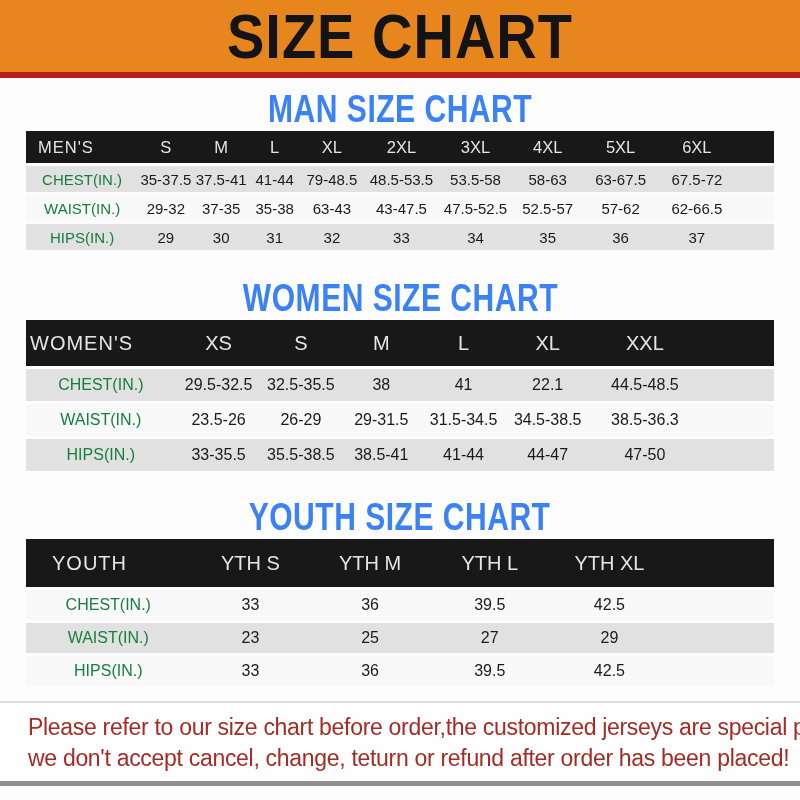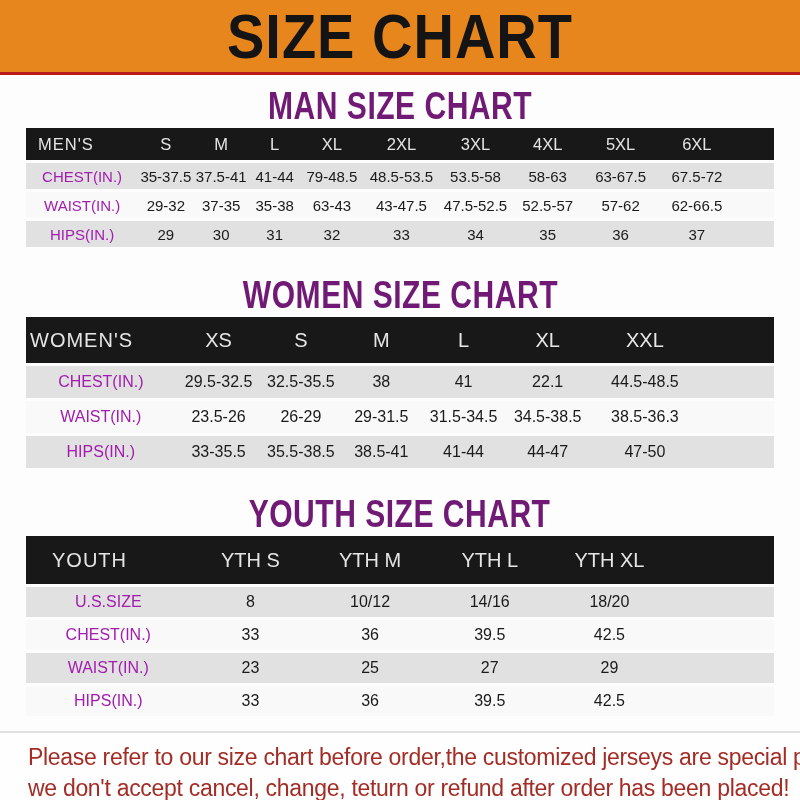--- a/index.html
+++ b/index.html
@@ -6,31 +6,31 @@
   body{
     width:800px;height:800px;overflow:hidden;
     background:#FDFDFD;
     font-family:"Liberation Sans",sans-serif;
     -webkit-font-smoothing:antialiased;
   }
   
   .banner{
     height:72px;background:#E8861E;
     display:flex;align-items:center;justify-content:center;
-    border-bottom:3px solid #b91c1c;
+    border-bottom:6px solid #b91c1c;
   }
   .banner-title{
     font-size:56px;font-weight:bold;color:#141414;
     display:inline-block;transform:scale(1.0,1.12);
     letter-spacing:1px;white-space:nowrap;
   }
   
   .sec-heading{
     text-align:center;height:38px;line-height:38px;
-    color:#701a75;
+    color:#3b82f6;
   }
   .sec-heading span{
     display:inline-block;font-size:31px;font-weight:bold;
     transform:scale(0.97,1.28);letter-spacing:0.5px;white-space:nowrap;
   }
   .h-man{margin-top:12px;}
   .h-women{margin-top:26px;}
   .h-youth{margin-top:24px;}
   
   table.size-table{
@@ -52,21 +52,21 @@
     text-align:left;font-weight:bold;letter-spacing:1px;
   }
   .t-men   th.corner{font-size:21px;padding-left:12px;}
   .t-women th.corner{font-size:25px;padding-left:4px;}
   .t-youth th.corner{font-size:25px;padding-left:26px;}
   tr.r-gray  td{background:#E1E1E1;}
   tr.r-white td{background:#F9F9F9;}
   .t-men   td{height:24px;font-size:15px;}
   .t-women td{height:30px;font-size:16px;}
   .t-youth td{height:28px;font-size:16px;}
-  td.rlabel{font-size:15px;color:#a21caf;}
+  td.rlabel{font-size:15px;color:#15803d;}
   .t-women td.rlabel,.t-youth td.rlabel{font-size:16px;}
   
   .note{
     margin-top:12px;
     border-top:2px solid #DFDFDF;
     border-bottom:5px solid #8F8F8F;
     padding:9px 0 7px 28px;
     background:#FEFEFE;
   }
   .note p{
@@ -230,28 +230,20 @@
   </colgroup>
   <tbody>
       <tr class="head">
     <th class="corner">YOUTH</th>
     <th>YTH S</th>
     <th>YTH M</th>
     <th>YTH L</th>
     <th>YTH XL</th>
     <th></th>
   </tr>
-  <tr class="r-gray">
-    <td class="rlabel">U.S.SIZE</td>
-    <td>8</td>
-    <td>10/12</td>
-    <td>14/16</td>
-    <td>18/20</td>
-    <td></td>
-  </tr>
   <tr class="r-white">
     <td class="rlabel">CHEST(IN.)</td>
     <td>33</td>
     <td>36</td>
     <td>39.5</td>
     <td>42.5</td>
     <td></td>
   </tr>
   <tr class="r-gray">
     <td class="rlabel">WAIST(IN.)</td>

